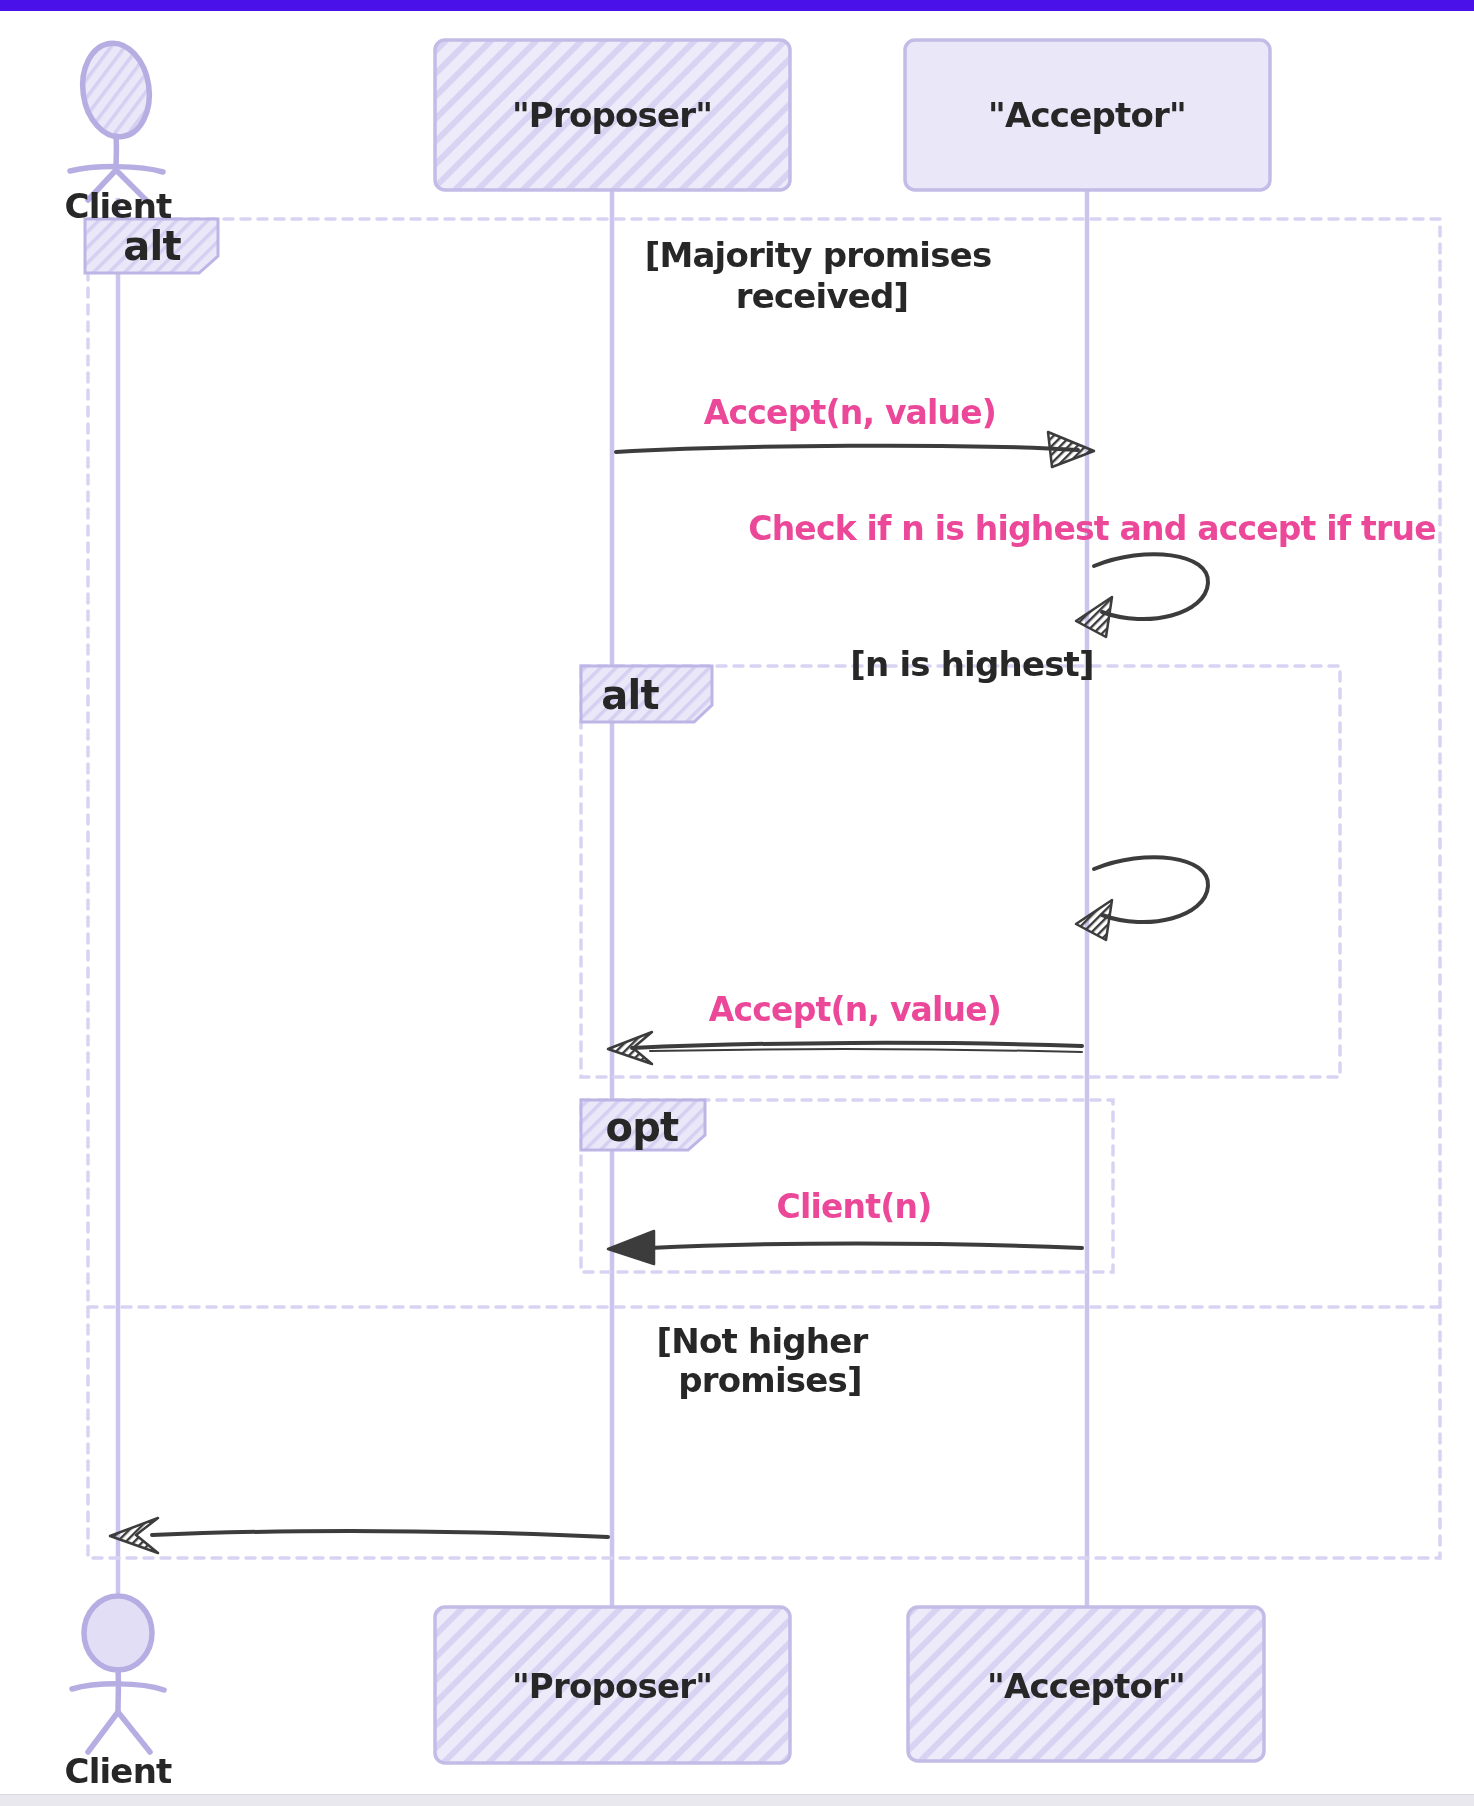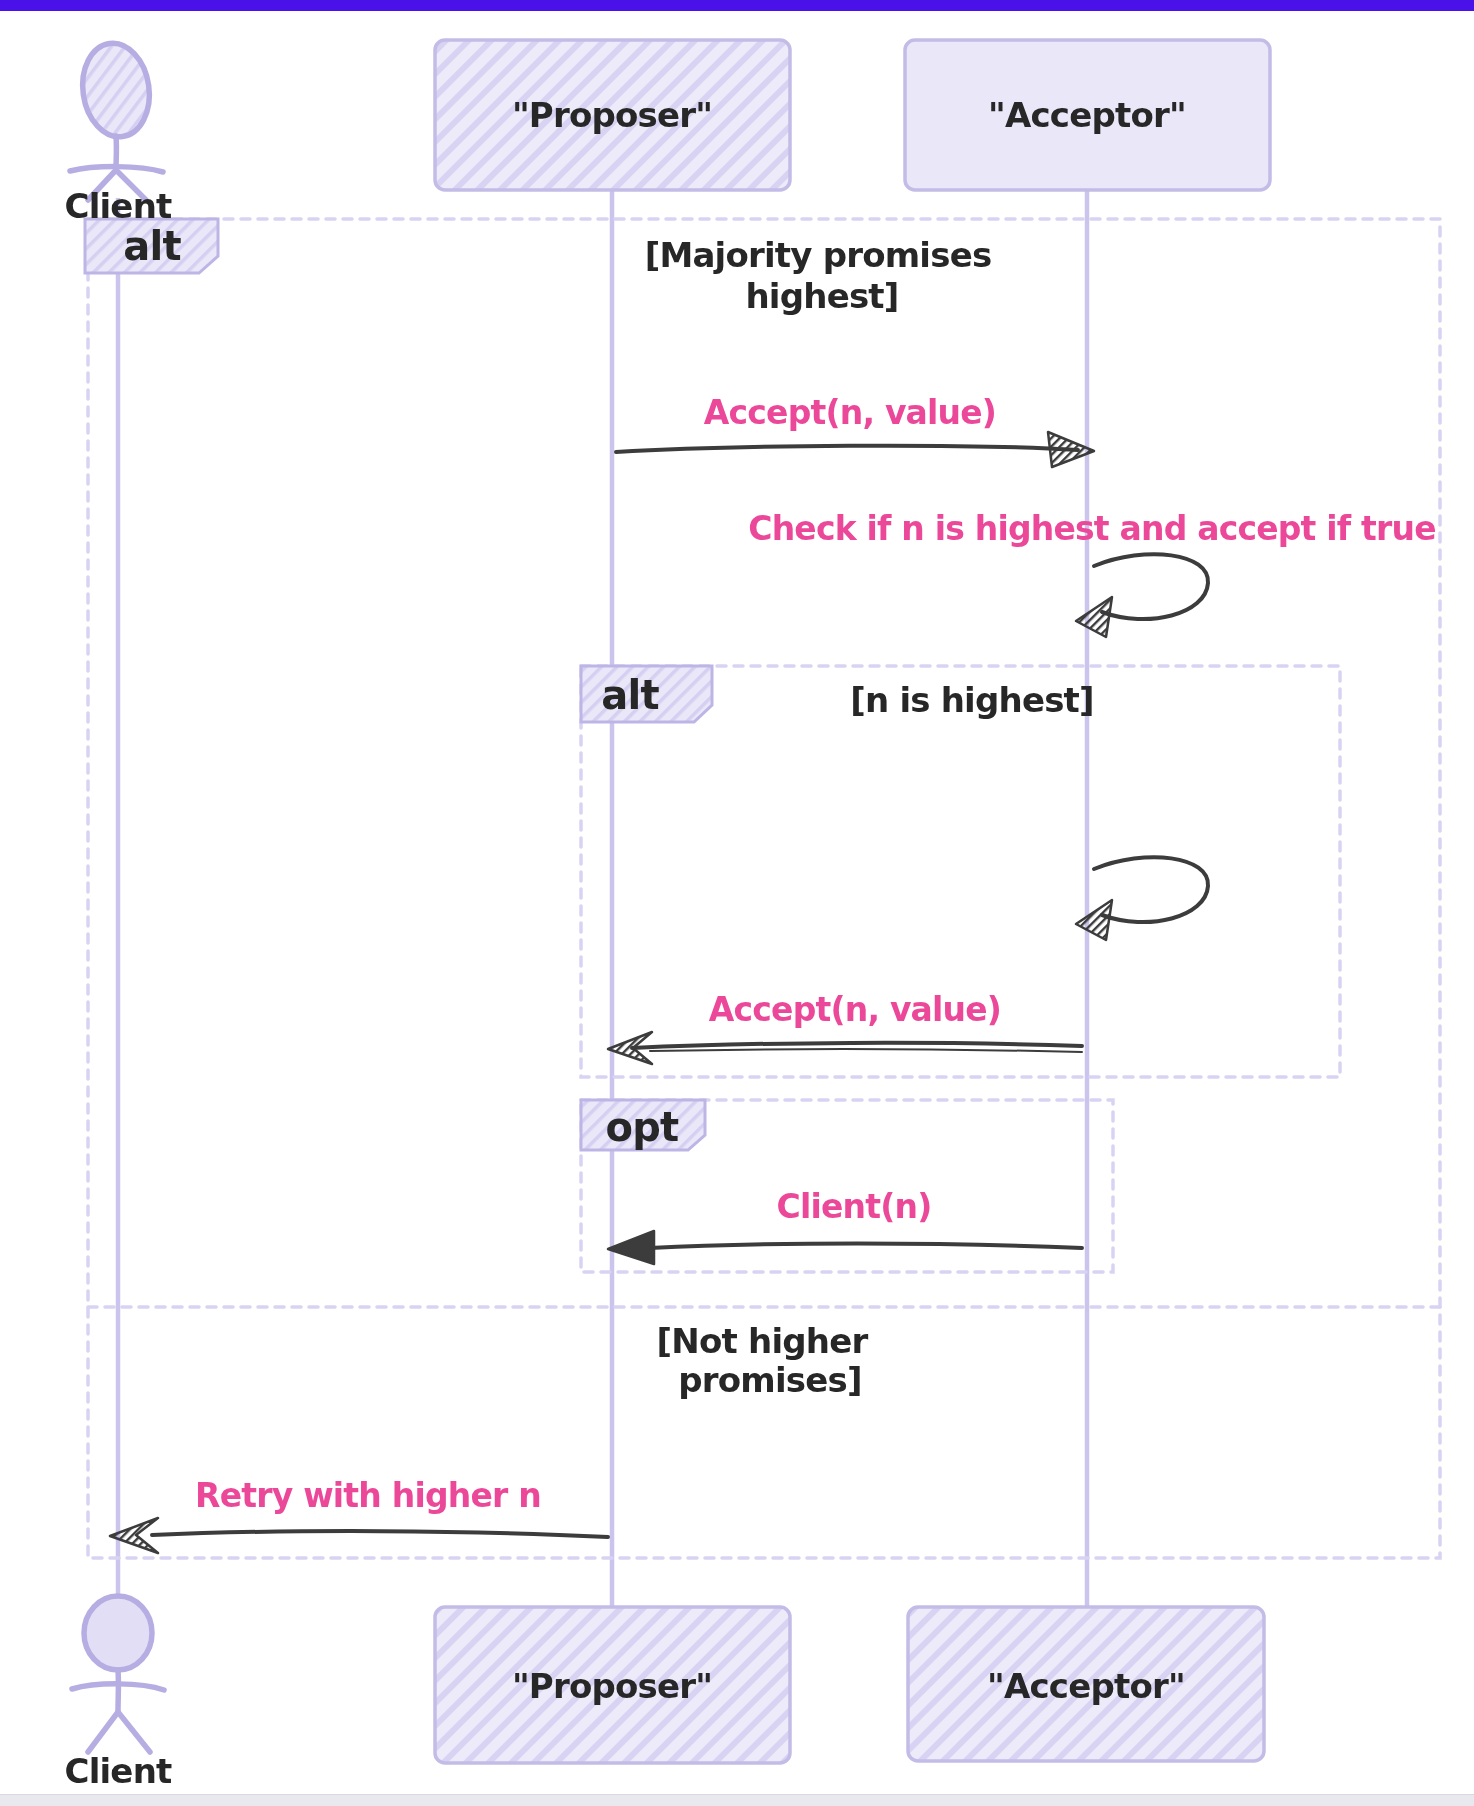--- a/index.html
+++ b/index.html
@@ -99,36 +99,35 @@
       <path d="M158,1518 L110,1536 L158,1553 L136,1535 Z" fill="url(#inkHatch)"></path>
     </g>
   </svg>
 
   <div class="t" style="left:118px;top:206px">Client</div>
   <div class="t" style="left:612px;top:115px">"Proposer"</div>
   <div class="t" style="left:1087px;top:115px">"Acceptor"</div>
 
   <div class="t op" style="left:152px;top:246px">alt</div>
   <div class="t" style="left:818px;top:255px">[Majority promises</div>
-  <div class="t" style="left:822px;top:296px">highest]</div>
+  <div class="t" style="left:822px;top:296px">received]</div>
 
   <div class="t msg" style="left:850px;top:412px">Accept(n, value)</div>
   <div class="t msg" style="left:1092px;top:528px">Check if n is highest and accept if true</div>
 
   <div class="t op" style="left:630px;top:695px">alt</div>
-  <div class="t" style="left:972px;top:700px">[n is highest]</div>
+  <div class="t" style="left:972px;top:664px">[n is highest]</div>
 
   <div class="t msg" style="left:855px;top:1009px">Accept(n, value)</div>
 
   <div class="t op" style="left:642px;top:1127px">opt</div>
   <div class="t msg" style="left:854px;top:1206px">Client(n)</div>
 
   <div class="t" style="left:762px;top:1341px">[Not higher</div>
   <div class="t" style="left:770px;top:1380px">promises]</div>
 
-  <div class="t msg" style="left:368px;top:1495px">Retry with higher n</div>
 
   <div class="t" style="left:612px;top:1686px">"Proposer"</div>
   <div class="t" style="left:1086px;top:1686px">"Acceptor"</div>
   <div class="t" style="left:118px;top:1771px">Client</div>
 
   <div id="bottomstrip"></div>
 </div>
 
 </body></html>

